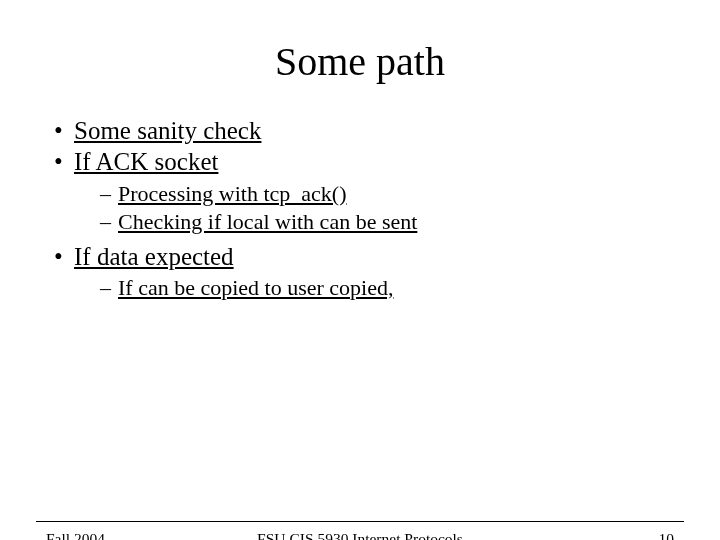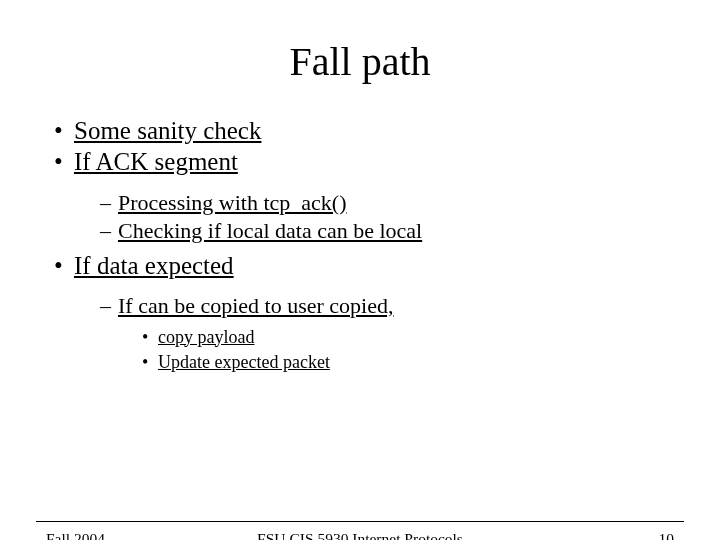--- a/index.html
+++ b/index.html
@@ -2,55 +2,51 @@
 <html><head>
 <meta charset="utf-8">
 <style>
   * { margin: 0; padding: 0; box-sizing: border-box; }
   html, body { width: 720px; height: 540px; background: #fff; font-family: "Times New Roman", Times, serif; color: #000; }
   .slide { width: 720px; height: 540px; position: relative; }
   .title { text-align: center; font-size: 40px; font-weight: 400; margin-top: 38px; margin-bottom: 30px; }
   ul.l1 { list-style: none; margin-left: 54px; text-decoration: underline; }
   ul.l1 > li { font-size: 25px; line-height: 1.25; }
   ul.l1 > li .bullet { display: inline-block; width: 20px; }
-  ul.l2 { list-style: none; margin-left: 46px; margin-top: 11px; margin-bottom: 4px; }
+  ul.l2 { list-style: none; margin-left: 46px; margin-top: 2px; margin-bottom: 4px; }
   ul.l2 > li { font-size: 22px; line-height: 1.3; }
   ul.l2 > li .dash { display: inline-block; width: 18px; }
   .l2-wrap { padding-left: 18px; }
   ul.l3 { list-style: none; margin-left: 42px; margin-top: 4px; margin-bottom: 4px; }
   ul.l3 > li { font-size: 18px; line-height: 1.4; }
   ul.l3 > li .bullet3 { display: inline-block; width: 16px; }
   .footer-line { position: absolute; left: 36px; right: 36px; bottom: 56px; border-top: 1px solid #000; }
   .footer { position: absolute; left: 0; right: 0; bottom: 24px; height: 24px; font-size: 15.5px; }
   .footer-left { position: absolute; left: 46px; }
   .footer-center { position: absolute; left: 0; right: 0; text-align: center; }
   .footer-right { position: absolute; right: 46px; }
 </style>
 </head>
 <body>
 
 <div class="slide">
-  <h1 class="title">Fall path</h1>
+  <h1 class="title">Some path</h1>
 
   <ul class="l1">
     <li><span class="bullet">•</span><span>Some sanity check</span></li>
-    <li><span class="bullet">•</span><span>If ACK segment</span>
+    <li><span class="bullet">•</span><span>If ACK socket</span>
       <ul class="l2">
         <li><span class="dash">–</span><span>Processing with tcp_ack()</span></li>
-        <li><span class="dash">–</span><span>Checking if local data can be local</span>
+        <li><span class="dash">–</span><span>Checking if local with can be sent</span>
         </li>
       </ul>
     </li>
     <li><span class="bullet">•</span><span>If data expected</span>
       <ul class="l2">
         <li><span class="dash">–</span><span>If can be copied to user copied,</span>
-          <ul class="l3">
-            <li><span class="bullet3">•</span><span>copy payload</span></li>
-            <li><span class="bullet3">•</span><span>Update expected packet</span></li>
-          </ul>
         </li>
       </ul>
     </li>
   </ul>
 
   <div class="footer-line"></div>
   <div class="footer">
     <span class="footer-left">Fall 2004</span>
     <span class="footer-center">FSU CIS 5930 Internet Protocols</span>
     <span class="footer-right">10</span>

